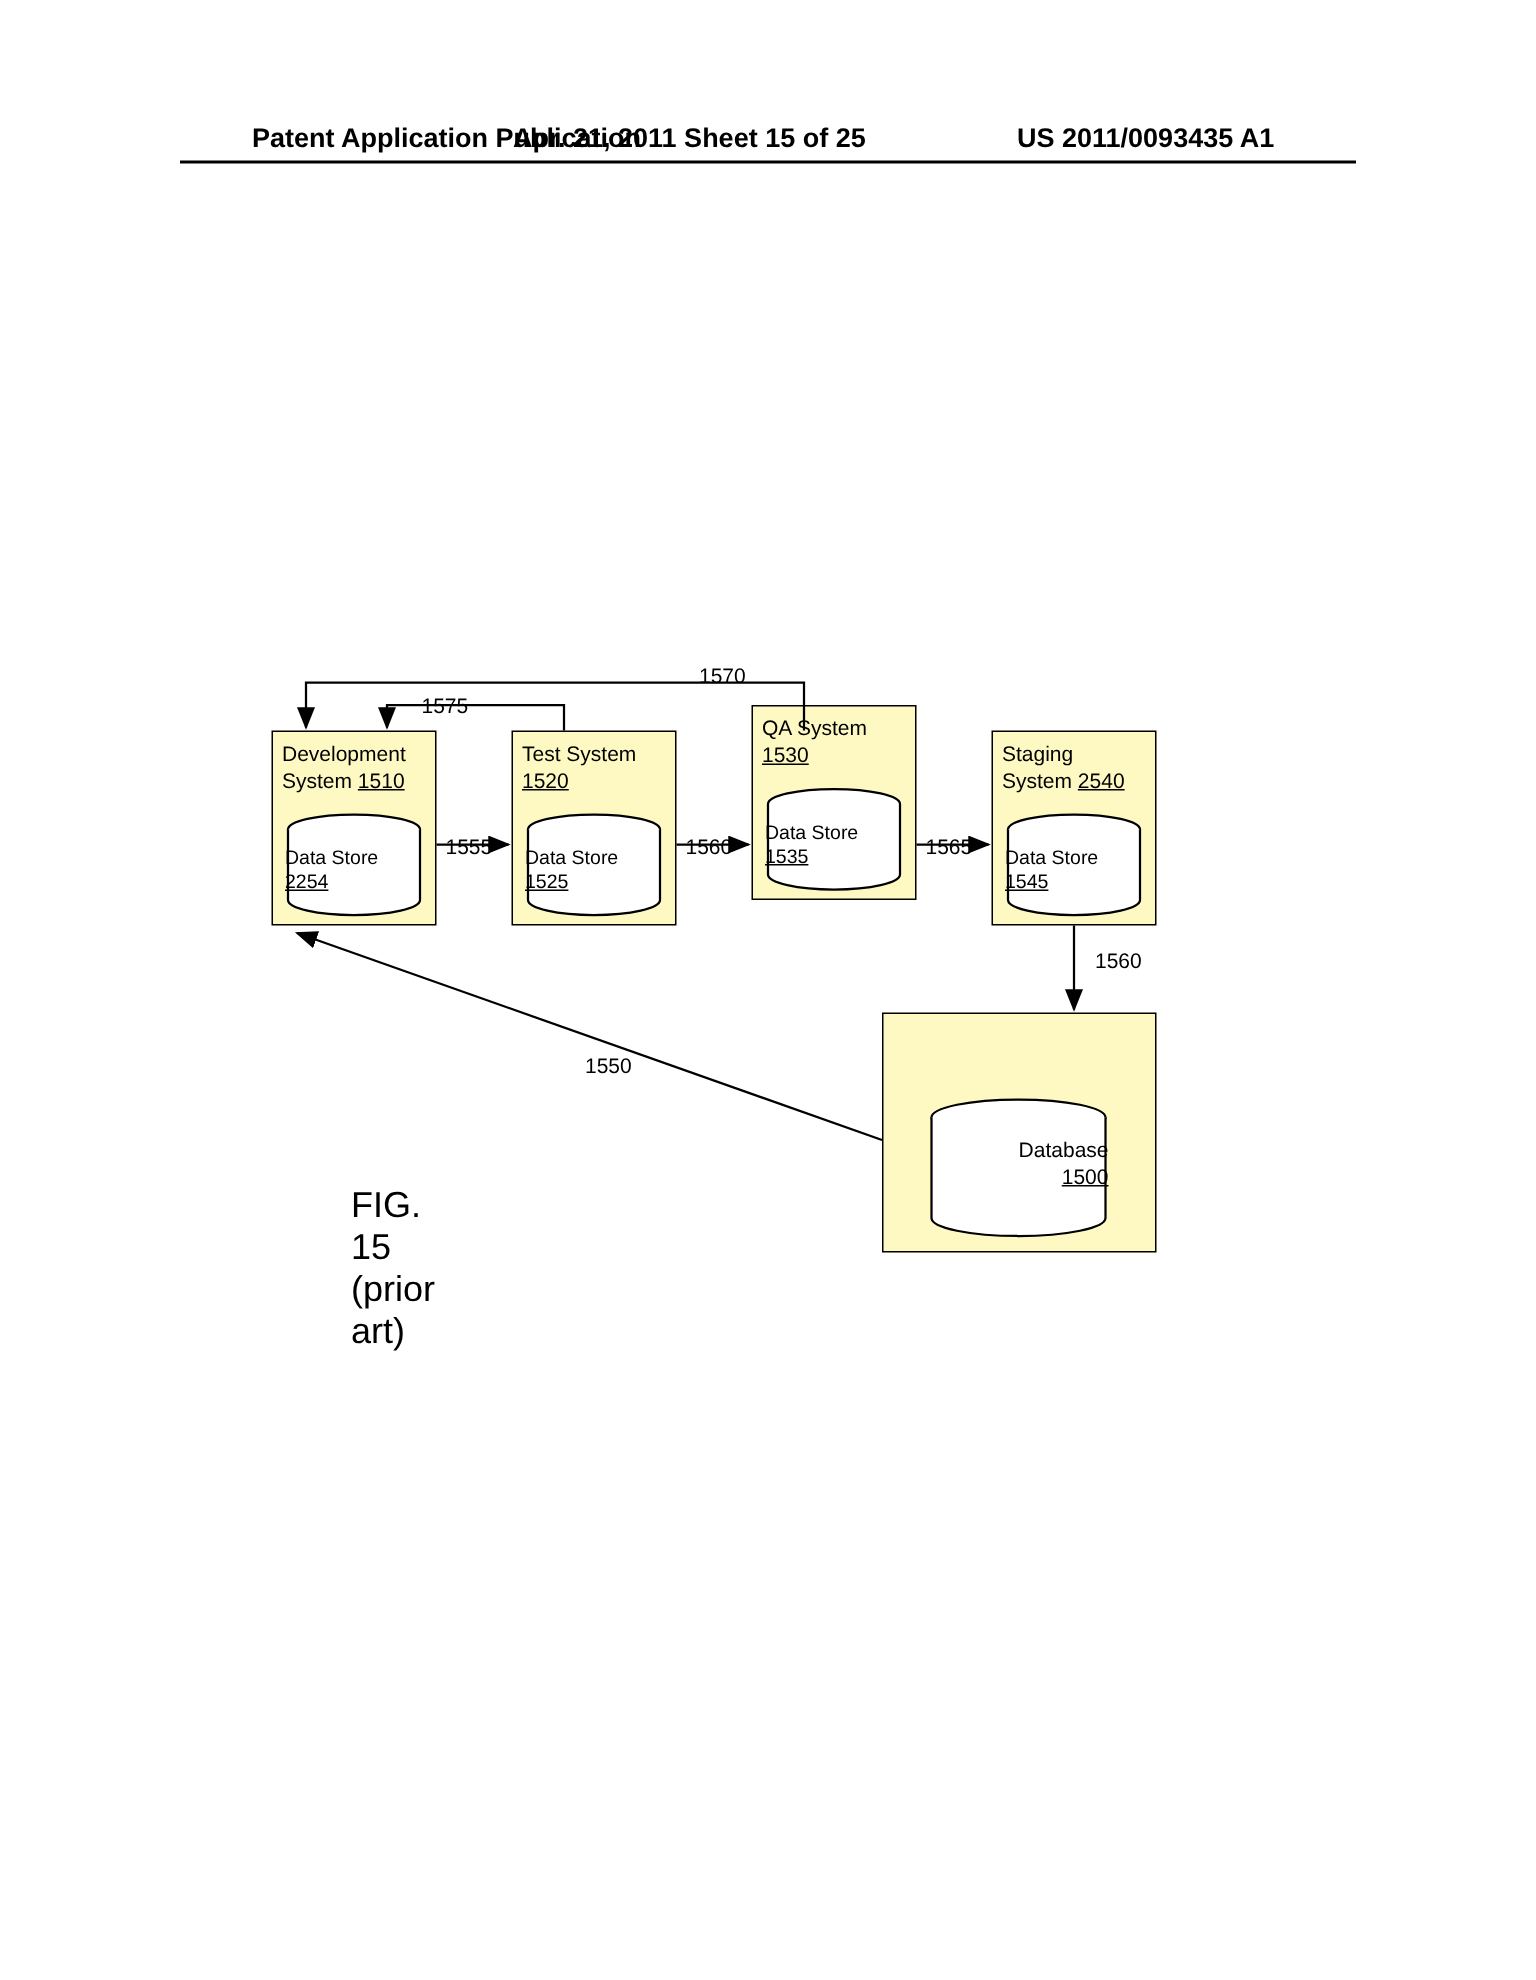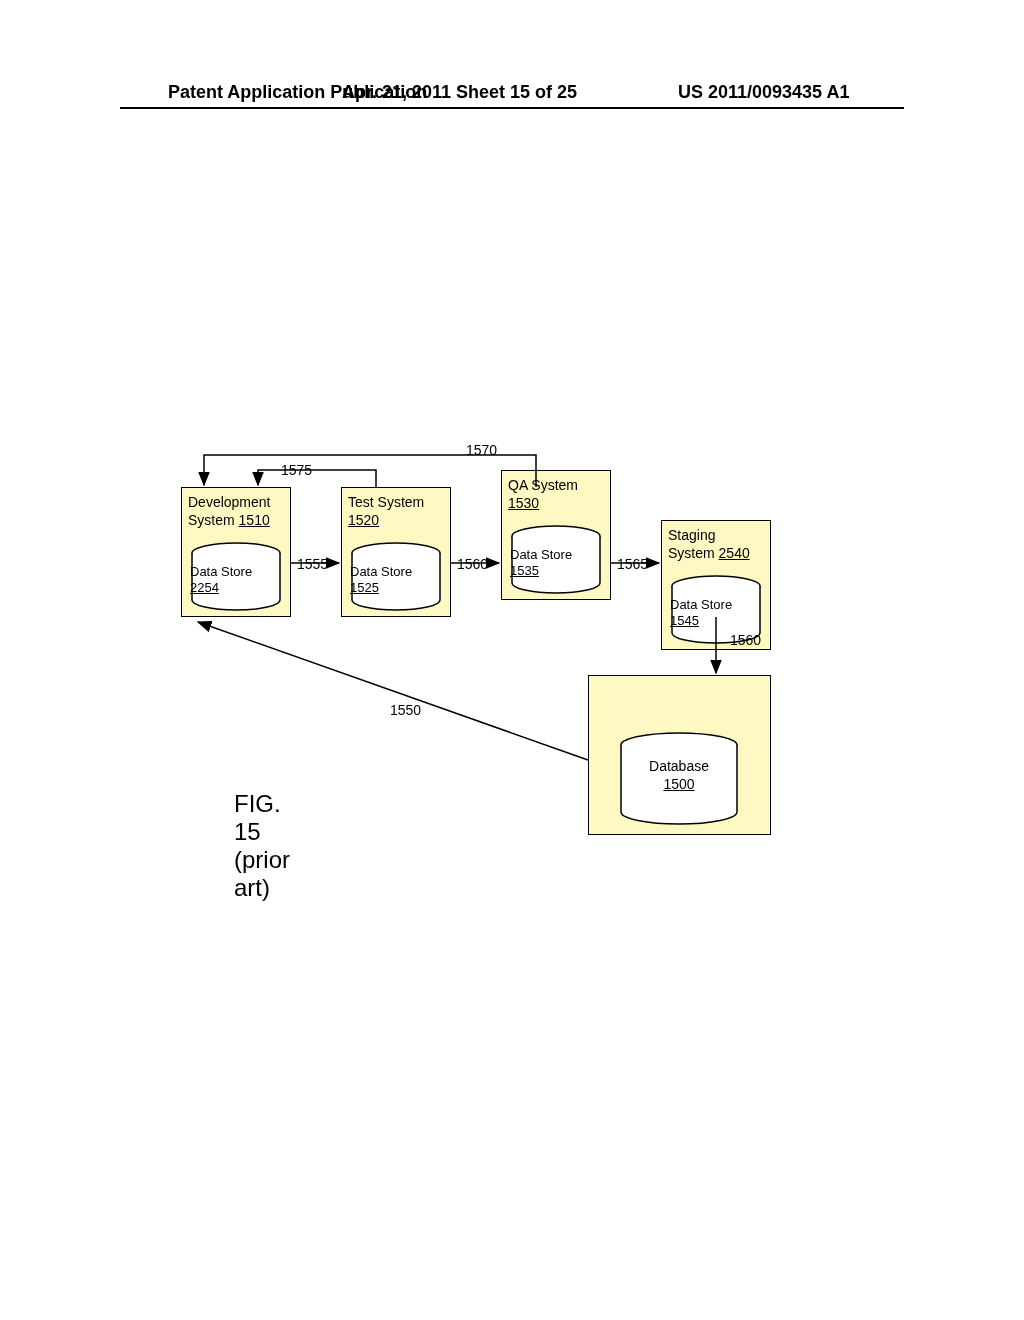--- a/index.html
+++ b/index.html
@@ -82,21 +82,21 @@
     top: 22px;
     left: 0; right: 0;
     font-size: 13px;
     line-height: 1.25;
   }
   .cyl-big .cyl-text {
     position: absolute;
     top: 26px;
     left: 0; right: 0;
     font-size: 14px;
-    text-align: center;
+    text-align: right;
     line-height: 1.25;
   }
   .free-label {
     position: absolute;
     font-size: 14px;
   }
   .fig-caption {
     position: absolute;
     font-size: 24px;
   }
@@ -157,21 +157,21 @@
         <ellipse cx="46" cy="11" rx="44" ry="10" fill="#fff" stroke="#000" stroke-width="1.5"></ellipse>
         <path d="M2 11 L2 58 A44 10 0 0 0 90 58 L90 11" fill="#fff" stroke="#000" stroke-width="1.5"></path>
       </svg>
       <div class="cyl-text">
         <span>Data Store</span><br>
         <span class="refnum">1535</span>
       </div>
     </div>
   </div>
 
-  <div class="sysbox" style="left:661px; top:487px; width:110px; height:130px;margin-top:33px;">
+  <div class="sysbox" style="left:661px; top:487px; width:110px; height:130px;">
     <div class="sysbox-label">
       <span>Staging</span><br>
       <span>System </span><span class="refnum">2540</span>
     </div>
     <div class="cyl" style="left:8px; top:54px;">
       <svg width="92" height="72" viewBox="0 0 92 72">
         <ellipse cx="46" cy="11" rx="44" ry="10" fill="#fff" stroke="#000" stroke-width="1.5"></ellipse>
         <path d="M2 11 L2 58 A44 10 0 0 0 90 58 L90 11" fill="#fff" stroke="#000" stroke-width="1.5"></path>
       </svg>
       <div class="cyl-text">

